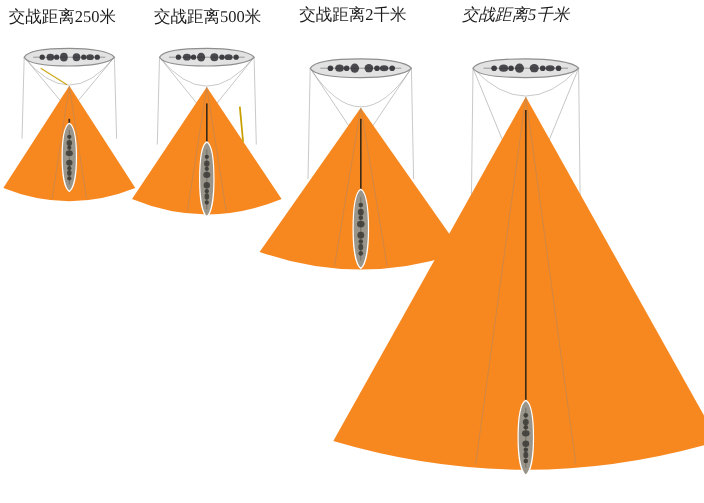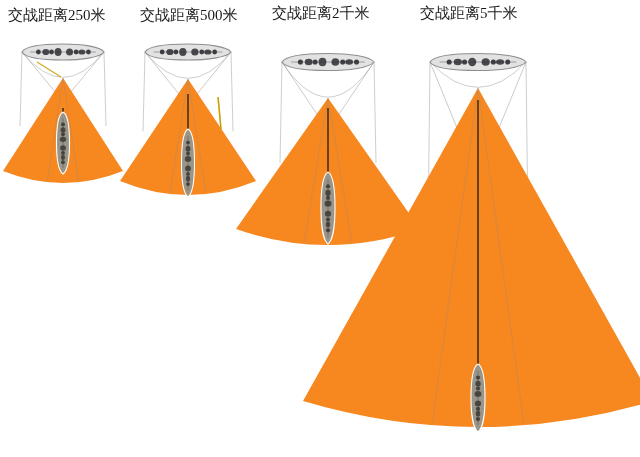--- a/index.html
+++ b/index.html
@@ -207,15 +207,15 @@
           <circle cx="-9.520000000000001" cy="0" r="2.1" fill="#3b3a34" opacity="0.9"></circle>
           <circle cx="10.88" cy="0" r="2.1" fill="#3b3a34" opacity="0.9"></circle>
           <circle cx="21.08" cy="0" r="2.1" fill="#3b3a34" opacity="0.9"></circle>
         </g>
       </g>
     </svg>
   <div id="labels">
       <div class="label" style="left: 8px; top: 6px;">交战距离250米</div>
       <div class="label" style="left: 140px; top: 6px;">交战距离500米</div>
       <div class="label" style="left: 272px; top: 4px;">交战距离2千米</div>
-      <div class="label" style="left: 420px; top: 4px;">交战距离5千米</div>
+      <div class="label" style="left: 420px; top: 4px; font-style: italic;">交战距离5千米</div>
     </div>
 </div>
 
 </body></html>

